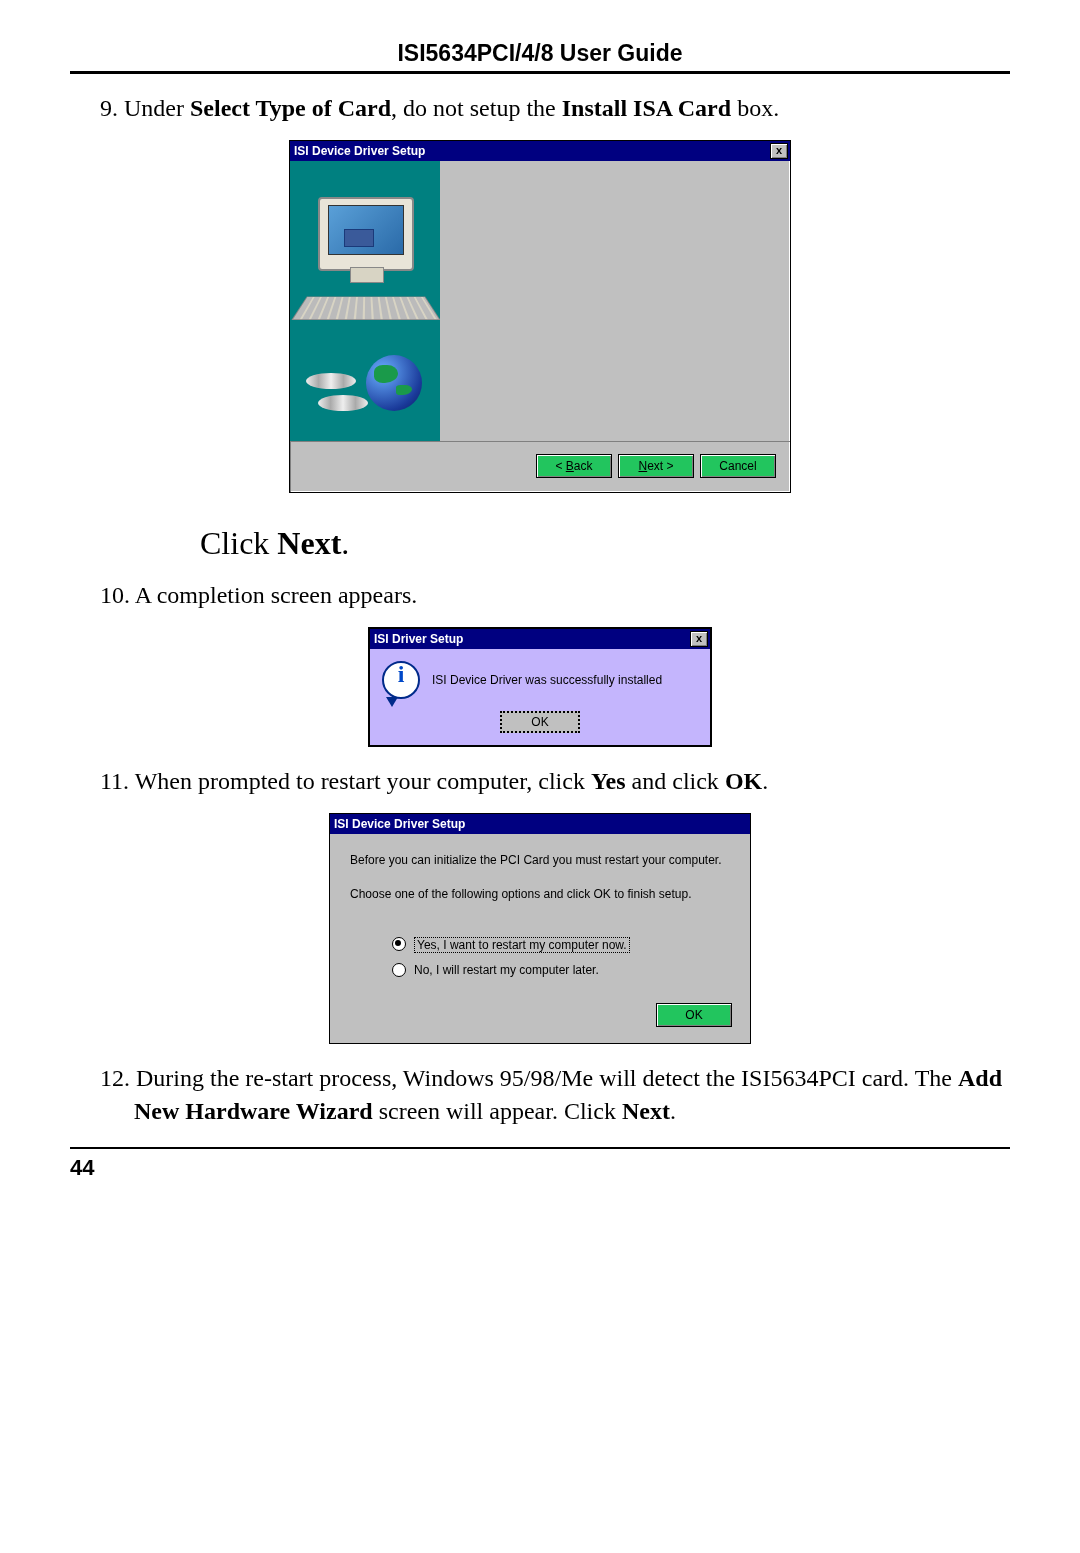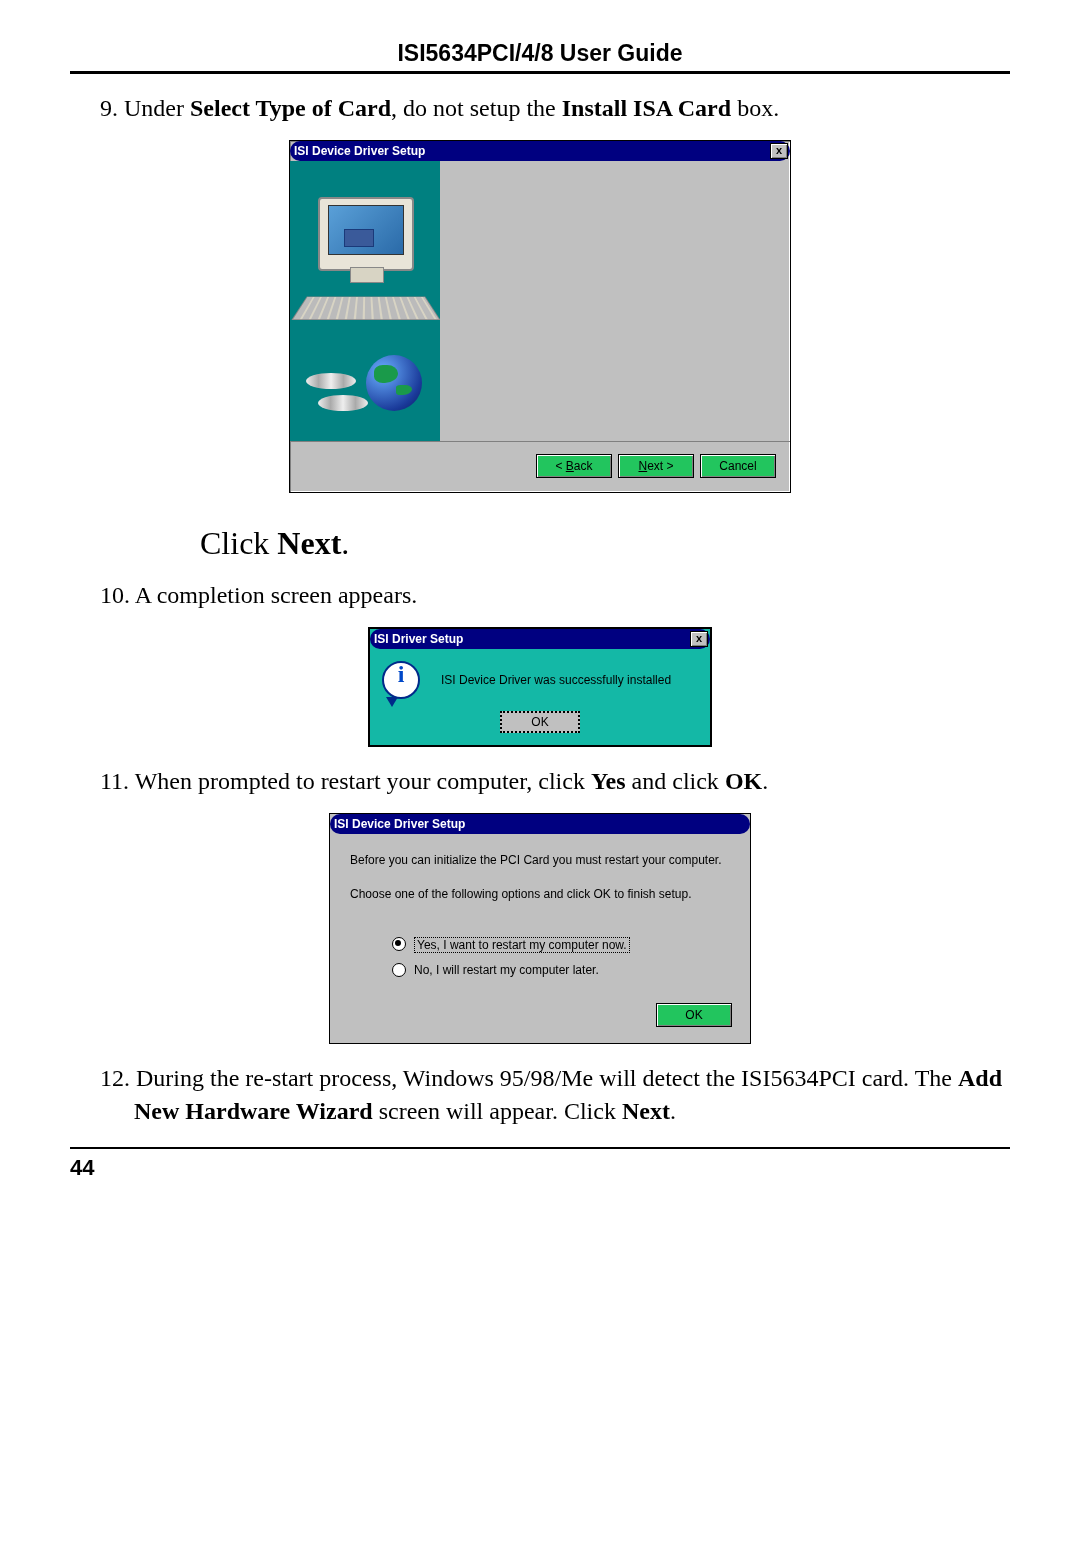--- a/index.html
+++ b/index.html
@@ -60,21 +60,20 @@
   .titlebar {
     background: #000080;
     color: #fff;
     font-weight: bold;
     height: 20px;
     line-height: 20px;
     padding: 0 2px 0 4px;
     display: flex;
     justify-content: space-between;
     align-items: center;
-    border-radius: 10px;
   }
   .close-btn {
     width: 16px;
     height: 14px;
     background: #c0c0c0;
     border: 1px solid #000;
     box-shadow: inset 1px 1px 0 #fff, inset -1px -1px 0 #808080;
     font-family: Arial, sans-serif;
     font-size: 11px;
     font-weight: bold;
@@ -194,28 +193,28 @@
     font-family: 'MS Sans Serif', Arial, sans-serif;
     font-size: 12px;
   }
   .u { text-decoration: underline; }
 
   
   .dlg2 {
     width: 340px;
     margin: 14px auto 18px auto;
     border: 2px solid #000;
-    background: #14b8a6;
+    background: #c4b5fd;
     font-family: 'MS Sans Serif', Tahoma, Arial, sans-serif;
     font-size: 12px;
   }
   .dlg2-body {
     display: flex;
     align-items: center;
-    gap: 21px;
+    gap: 12px;
     padding: 12px 12px 4px 12px;
   }
   .info-icon {
     width: 34px; height: 34px;
     border: 2px solid #002a8a;
     border-radius: 50%;
     position: relative;
     background: #fff;
   }
   .info-icon::before {

